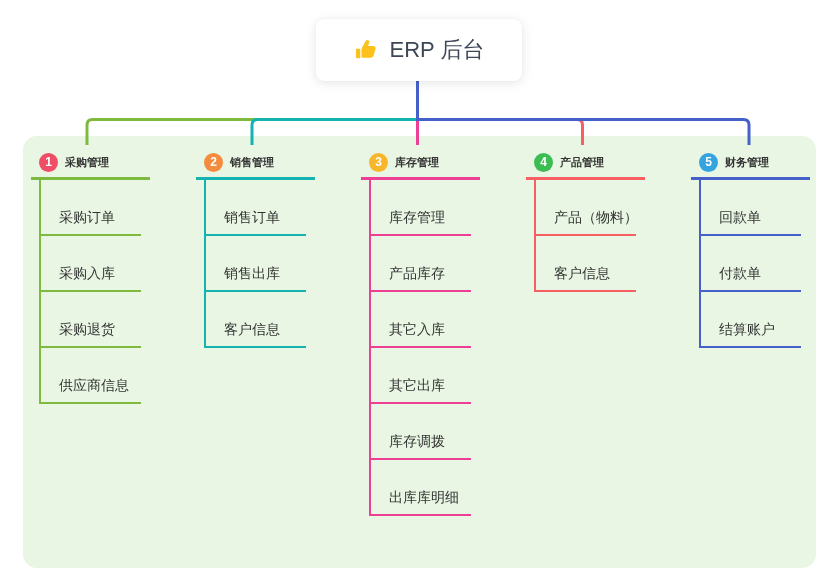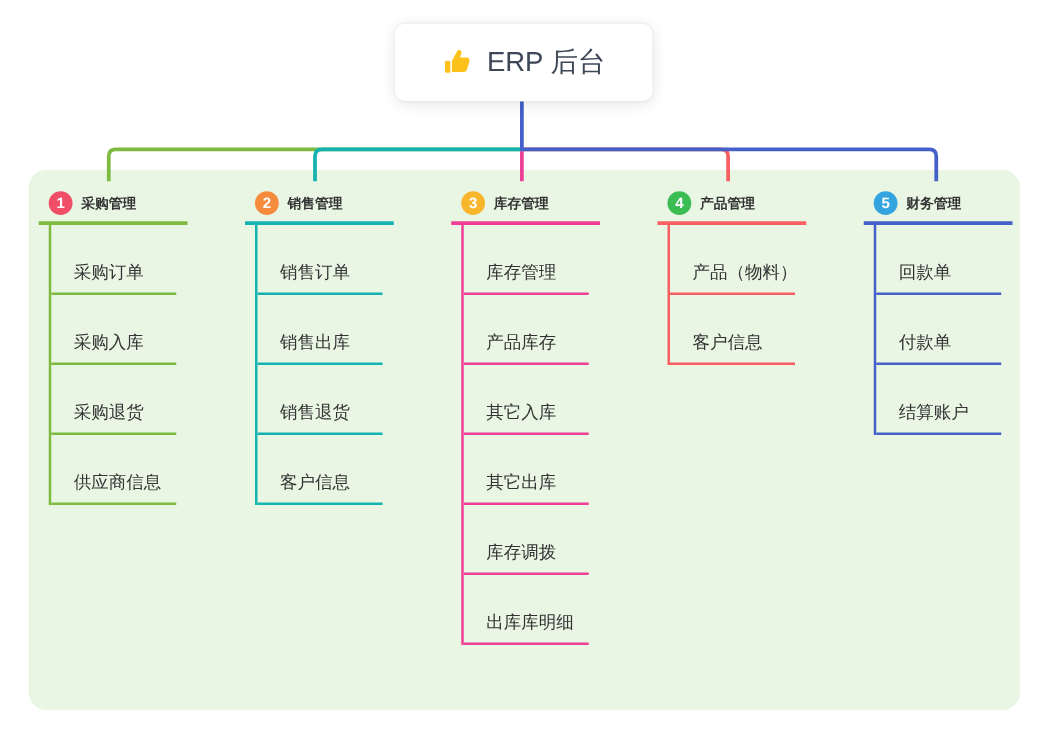--- a/index.html
+++ b/index.html
@@ -102,23 +102,20 @@
       <span class="label">销售管理</span>
     </div>
     <div class="items">
       <div class="item">
           <span>销售订单</span>
         </div>
       <div class="item">
           <span>销售出库</span>
         </div>
       <div class="item">
-          <span>销售退货</span>
-        </div>
-      <div class="item">
           <span>客户信息</span>
         </div>
     </div>
   </div>
 
   <div class="branch b3">
     <div class="header">
       <span class="badge">3</span>
       <span class="label">库存管理</span>
     </div>

